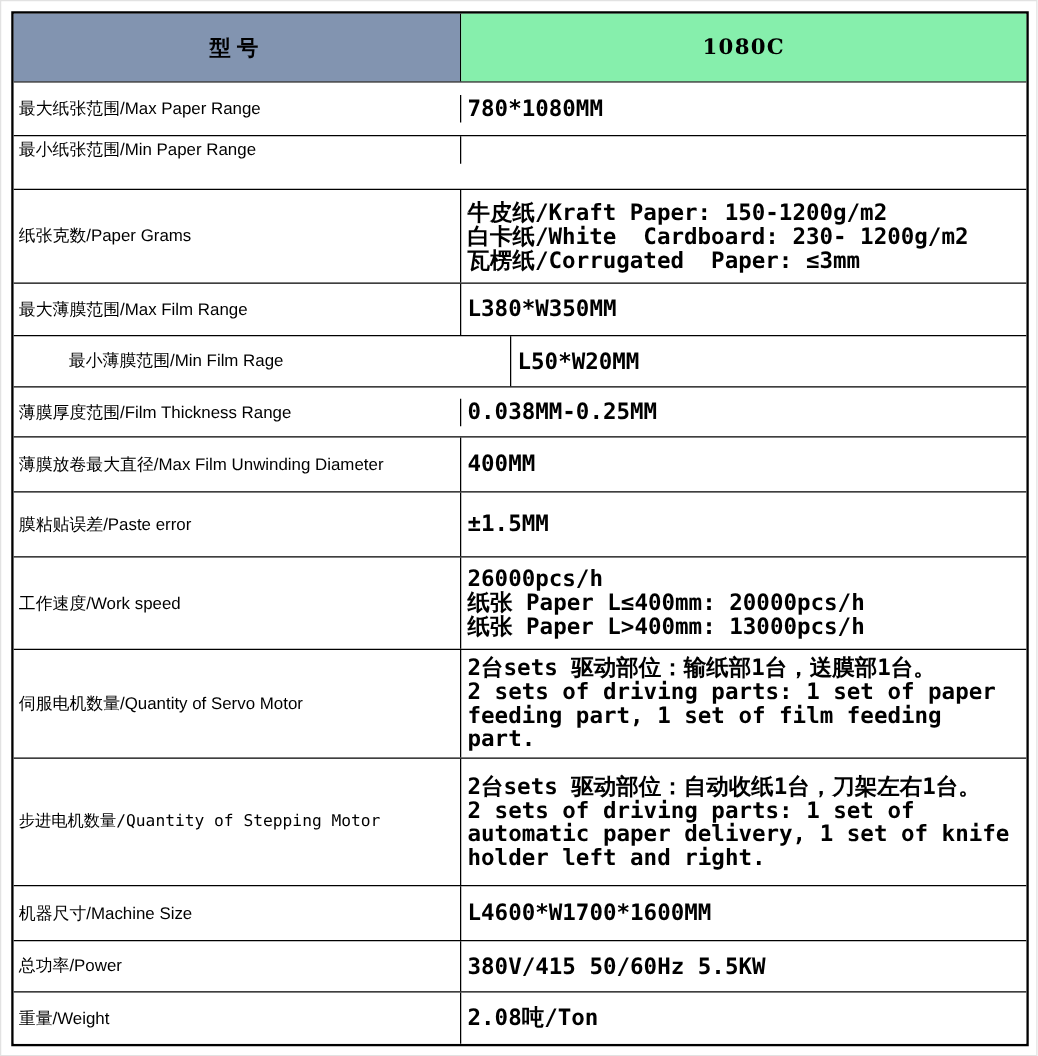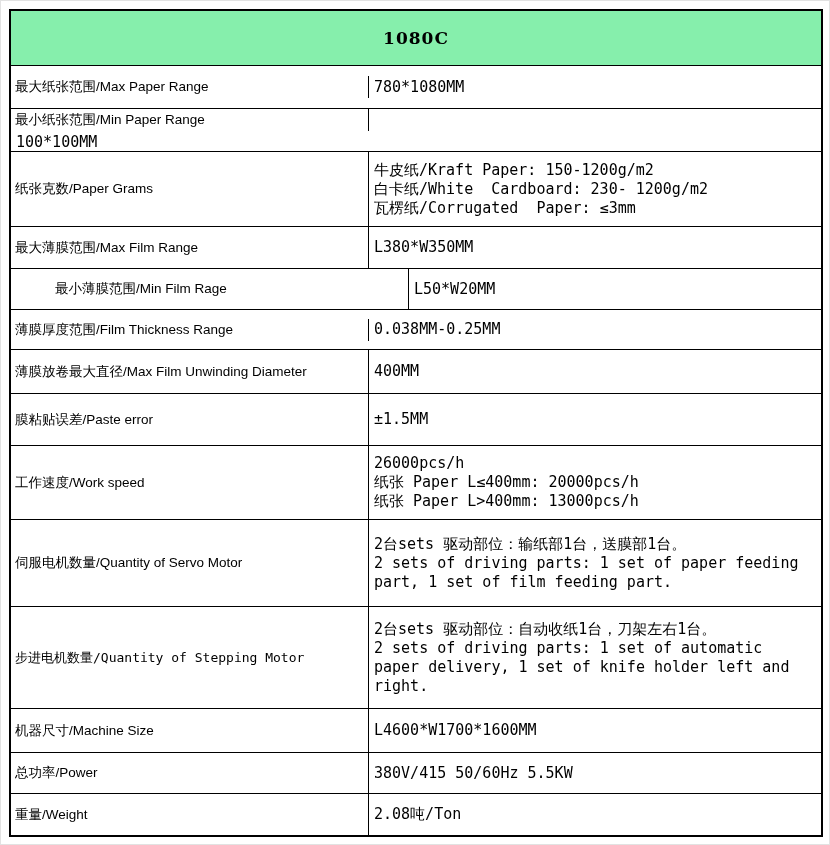--- a/index.html
+++ b/index.html
@@ -61,23 +61,24 @@
     width: 358px;
     border-right: 1px solid #000000;
     padding: 2px 4px 2px 4px;
     font-size: 13.5px;
     line-height: 18px;
   }
   .t-row .cell-value {
     flex: 1;
     padding: 2px 6px 2px 5px;
     font-family: "DejaVu Sans Mono", "Liberation Mono", monospace;
-    font-size: 15px;
+    font-size: 18px;
     line-height: 19px;
     white-space: pre-wrap;
+    font-weight: bold;
   }
   
   .t-row:nth-child(1)  { height: 43px; align-items: center; }
   .t-row:nth-child(2)  { height: 43px; flex-direction: column; }
   .t-row:nth-child(3)  { height: 75px; }
   .t-row:nth-child(4)  { height: 42px; }
   .t-row:nth-child(5)  { height: 41px; padding-left: 40px; }
   .t-row:nth-child(6)  { height: 40px; align-items: center; }
   .t-row:nth-child(7)  { height: 44px; }
   .t-row:nth-child(8)  { height: 52px; justify-content: flex-end; }
@@ -91,31 +92,31 @@
   .t-row:nth-child(11) .cell-label {
     font-family: "DejaVu Sans Mono", "Liberation Mono", monospace;
     font-size: 13px;
   }
 </style>
 </head>
 <body>
 
 <div class="spec-table" style="border-color: rgb(0, 0, 0);">
   <div class="t-header">
+    <div class="cell cell-label" style="background: rgb(130, 148, 176);">型号</div>
     <div class="cell cell-value" style="background: #86efac;">1080C</div>
   </div>
   <div id="rows-container">
   <div class="t-row">
     <div class="cell cell-label">最大纸张范围/Max Paper Range</div>
     <div class="cell cell-value">780*1080MM</div>
   </div>
 
   <div class="t-row">
     <div class="cell cell-label">最小纸张范围/Min Paper Range</div>
-    <div class="cell cell-value">100*100MM</div>
   </div>
 
   <div class="t-row">
     <div class="cell cell-label">纸张克数/Paper Grams</div>
     <div class="cell cell-value">牛皮纸/Kraft Paper: 150-1200g/m2
 白卡纸/White  Cardboard: 230- 1200g/m2
 瓦楞纸/Corrugated  Paper: ≤3mm</div>
   </div>
 
   <div class="t-row">

